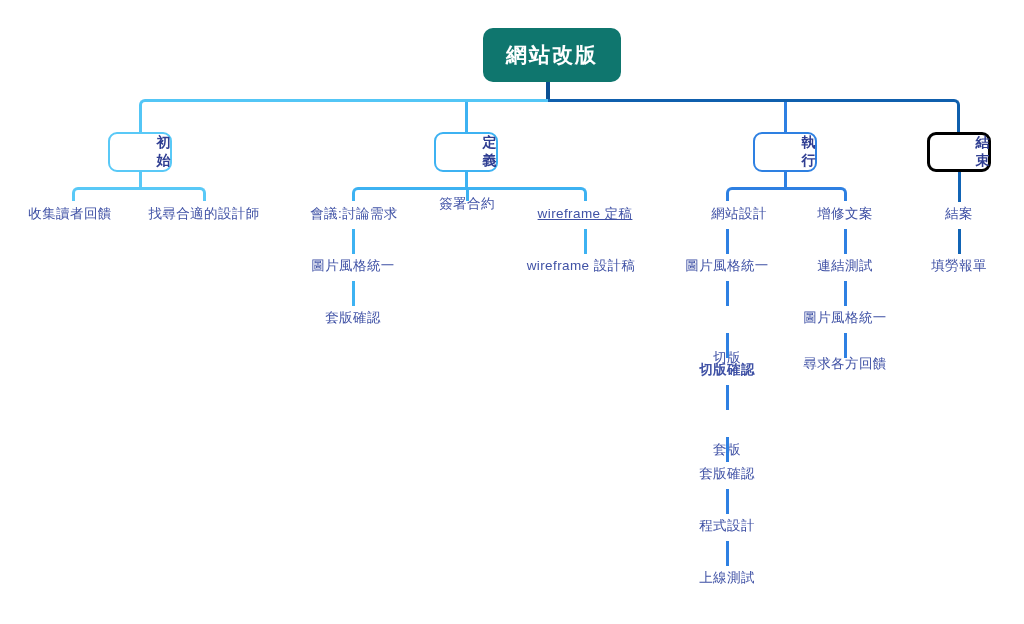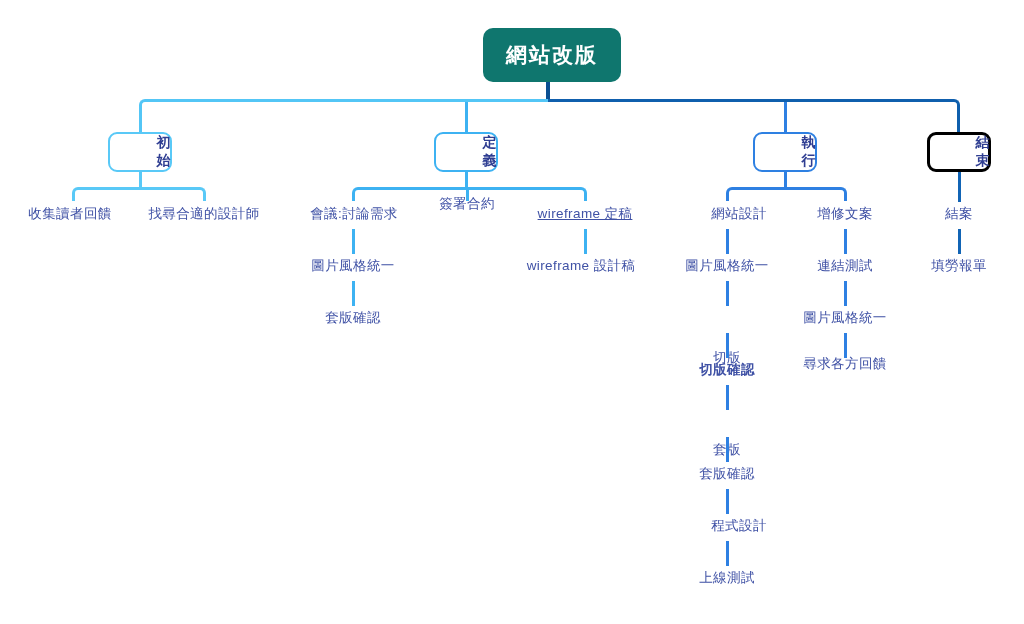--- a/index.html
+++ b/index.html
@@ -90,21 +90,21 @@
   <div class="leaf" style="left:727px;top:266px;">圖片風格統一</div>
   <div class="line" style="left:725.5px;top:281px;width:3px;height:25px;background:#2e80e2;"></div>
   <div class="leaf" style="left:727px;top:318px;margin-top:40px;">切版</div>
   <div class="line" style="left:725.5px;top:333px;width:3px;height:25px;background:#2e80e2;"></div>
   <div class="leaf" style="left:727px;top:370px;font-weight:bold;">切版確認</div>
   <div class="line" style="left:725.5px;top:385px;width:3px;height:25px;background:#2e80e2;"></div>
   <div class="leaf" style="left:727px;top:422px;margin-top:28px;">套版</div>
   <div class="line" style="left:725.5px;top:437px;width:3px;height:25px;background:#2e80e2;"></div>
   <div class="leaf" style="left:727px;top:474px;">套版確認</div>
   <div class="line" style="left:725.5px;top:489px;width:3px;height:25px;background:#2e80e2;"></div>
-  <div class="leaf" style="left:727px;top:526px;margin-left:12px;">程式設計</div>
+  <div class="leaf" style="left:727px;top:526px;">程式設計</div>
   <div class="line" style="left:725.5px;top:541px;width:3px;height:25px;background:#2e80e2;"></div>
   <div class="leaf" style="left:727px;top:578px;">上線測試</div>
 
   <div class="leaf" style="left:845px;top:214px;">增修文案</div>
   <div class="line" style="left:843.5px;top:229px;width:3px;height:25px;background:#2e80e2;"></div>
   <div class="leaf" style="left:845px;top:266px;">連結測試</div>
   <div class="line" style="left:843.5px;top:281px;width:3px;height:25px;background:#2e80e2;"></div>
   <div class="leaf" style="left:845px;top:318px;">圖片風格統一</div>
   <div class="line" style="left:843.5px;top:333px;width:3px;height:25px;background:#2e80e2;"></div>
   <div class="leaf" style="left:845px;top:364px;">尋求各方回饋</div>

